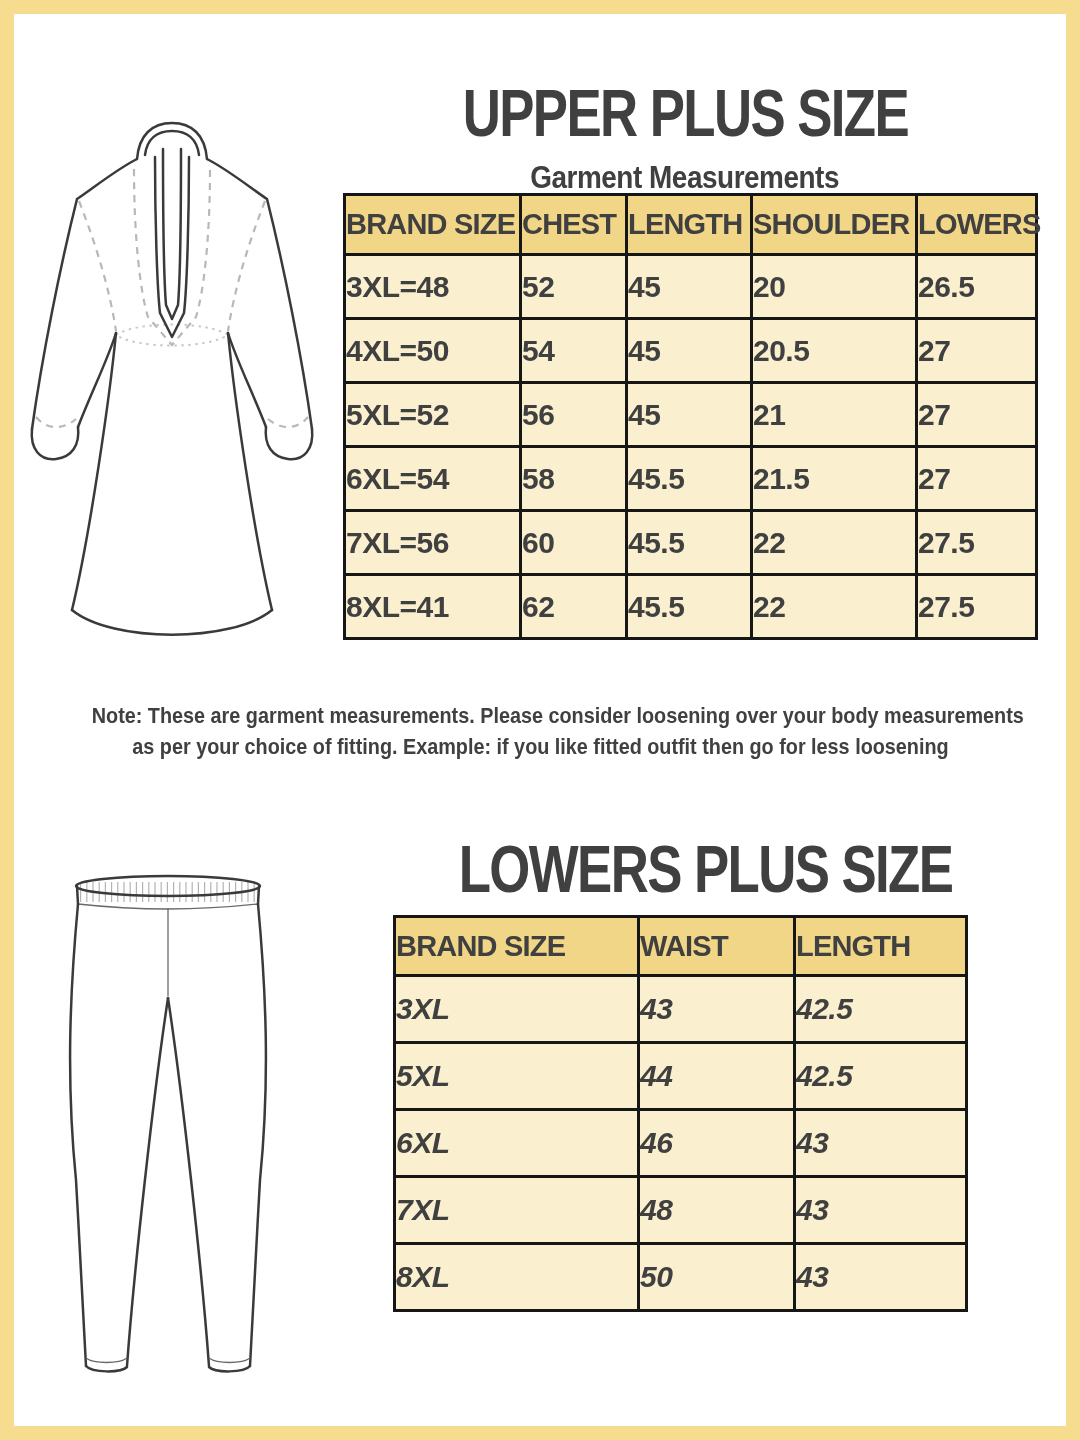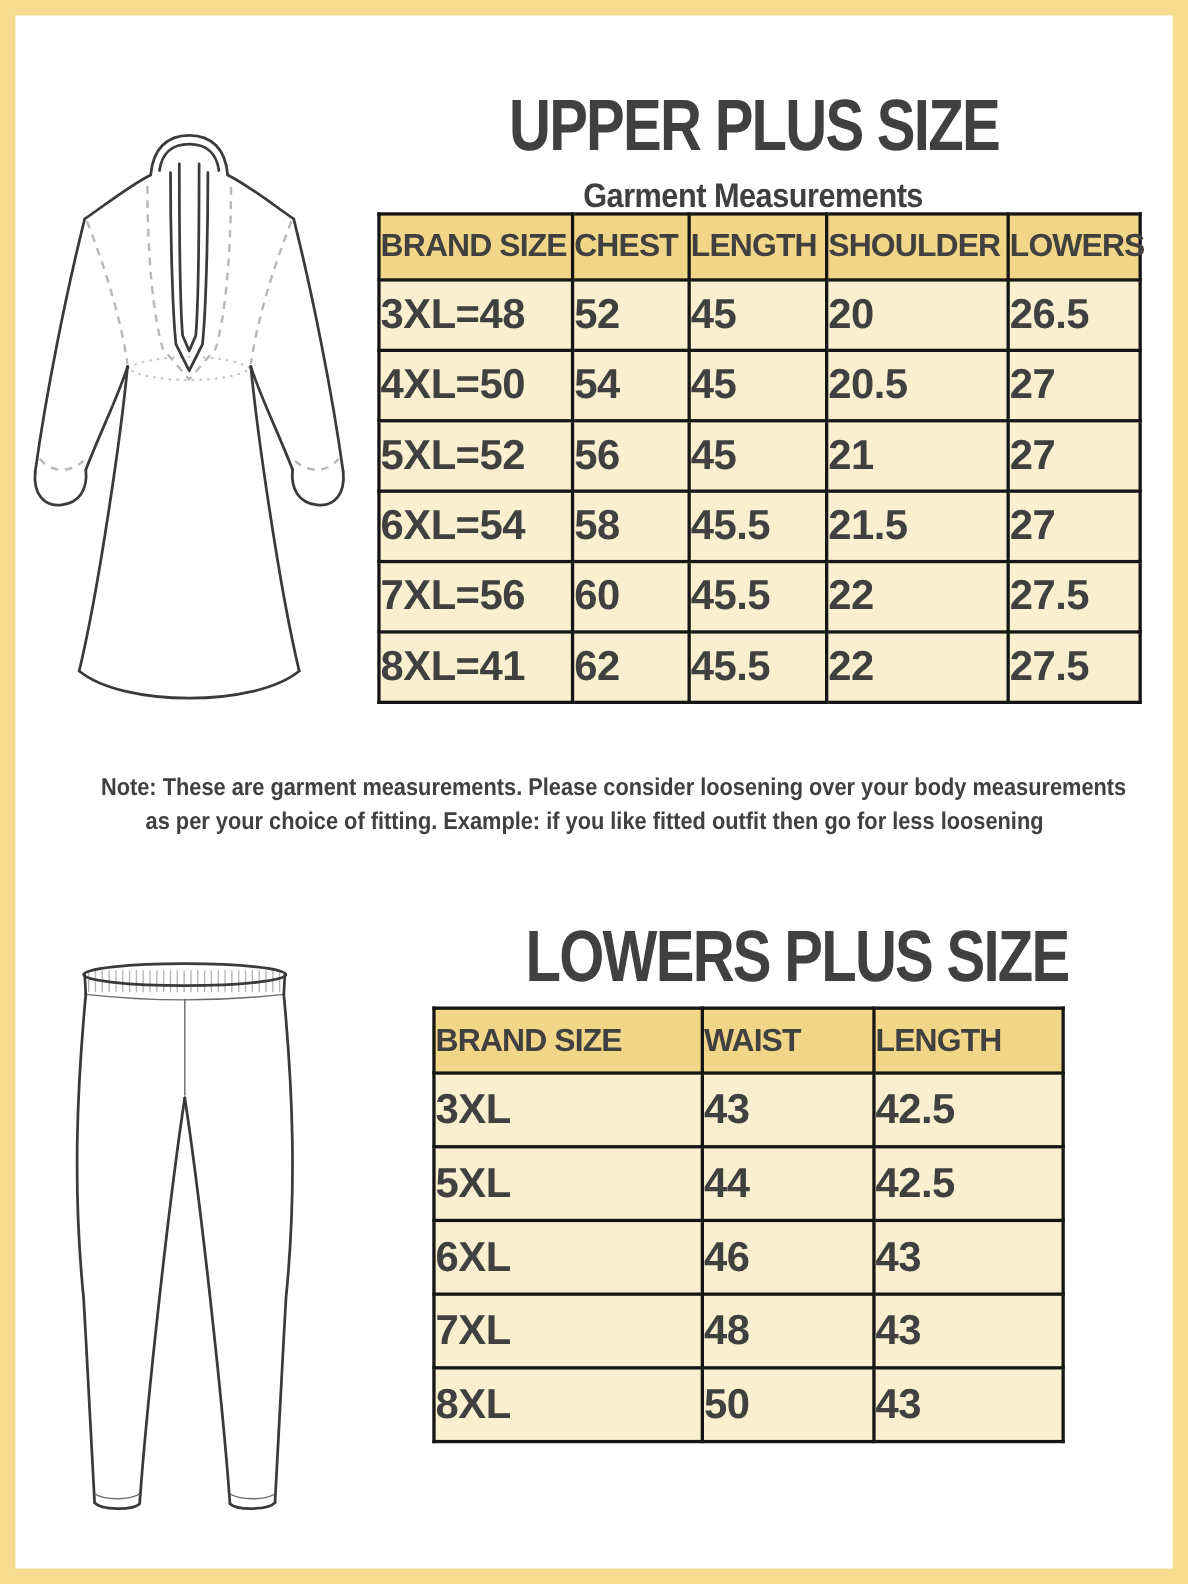--- a/index.html
+++ b/index.html
@@ -14,40 +14,40 @@
   
   .upper-head{position:absolute;left:330px;top:80px;width:710px;text-align:center;z-index:2;}
   .big-title{
     display:inline-block;font-weight:bold;font-size:66px;letter-spacing:-2px;
     transform:scaleX(0.80);transform-origin:center;white-space:nowrap;line-height:1;
   }
   .subtitle{
     display:inline-block;font-weight:bold;font-size:31px;letter-spacing:-0.5px;
     transform:scaleX(0.90);transform-origin:center;margin-top:16px;line-height:1;
   }
-  .lower-head{position:absolute;left:333px;top:836px;width:700px;text-align:right;z-index:2;}
+  .lower-head{position:absolute;left:356px;top:836px;width:700px;text-align:center;z-index:2;}
   
   table.size-tbl{
     position:absolute;border-collapse:collapse;table-layout:fixed;z-index:2;
     text-align:left;font-weight:bold;
   }
   table.size-tbl th{
     background:#f2d687;border:3px solid #161616;font-size:29px;letter-spacing:-0.8px;
     padding:0;
   }
   table.size-tbl td{
-    background:#faf0cf;border:3px solid #161616;font-size:38px;letter-spacing:-0.5px;
+    background:#faf0cf;border:3px solid #161616;font-size:30px;letter-spacing:-0.5px;
     padding:0;
   }
   .upper-tbl{left:343px;top:193px;width:692px;}
   .upper-tbl th{height:57px;}
   .upper-tbl td{height:61px;}
   .lower-tbl{left:393px;top:915px;width:572px;}
   .lower-tbl th{height:56px;}
-  .lower-tbl td{height:64px;}
+  .lower-tbl td{height:64px;font-style:italic;}
   
   .note{
     position:absolute;left:40px;top:700px;width:1000px;text-align:center;
     font-weight:bold;font-size:22px;line-height:31px;z-index:2;
   }
   .note .line{display:inline-block;transform:scaleX(0.90);transform-origin:center;white-space:nowrap;}
   
   .kurta-box{position:absolute;left:22px;top:95px;width:308px;height:600px;z-index:1;}
   .pants-box{position:absolute;left:62px;top:870px;width:210px;height:515px;z-index:1;}
   svg .solid{fill:none;stroke:#3a3a3a;stroke-width:2.5;stroke-linecap:round;stroke-linejoin:round;}

